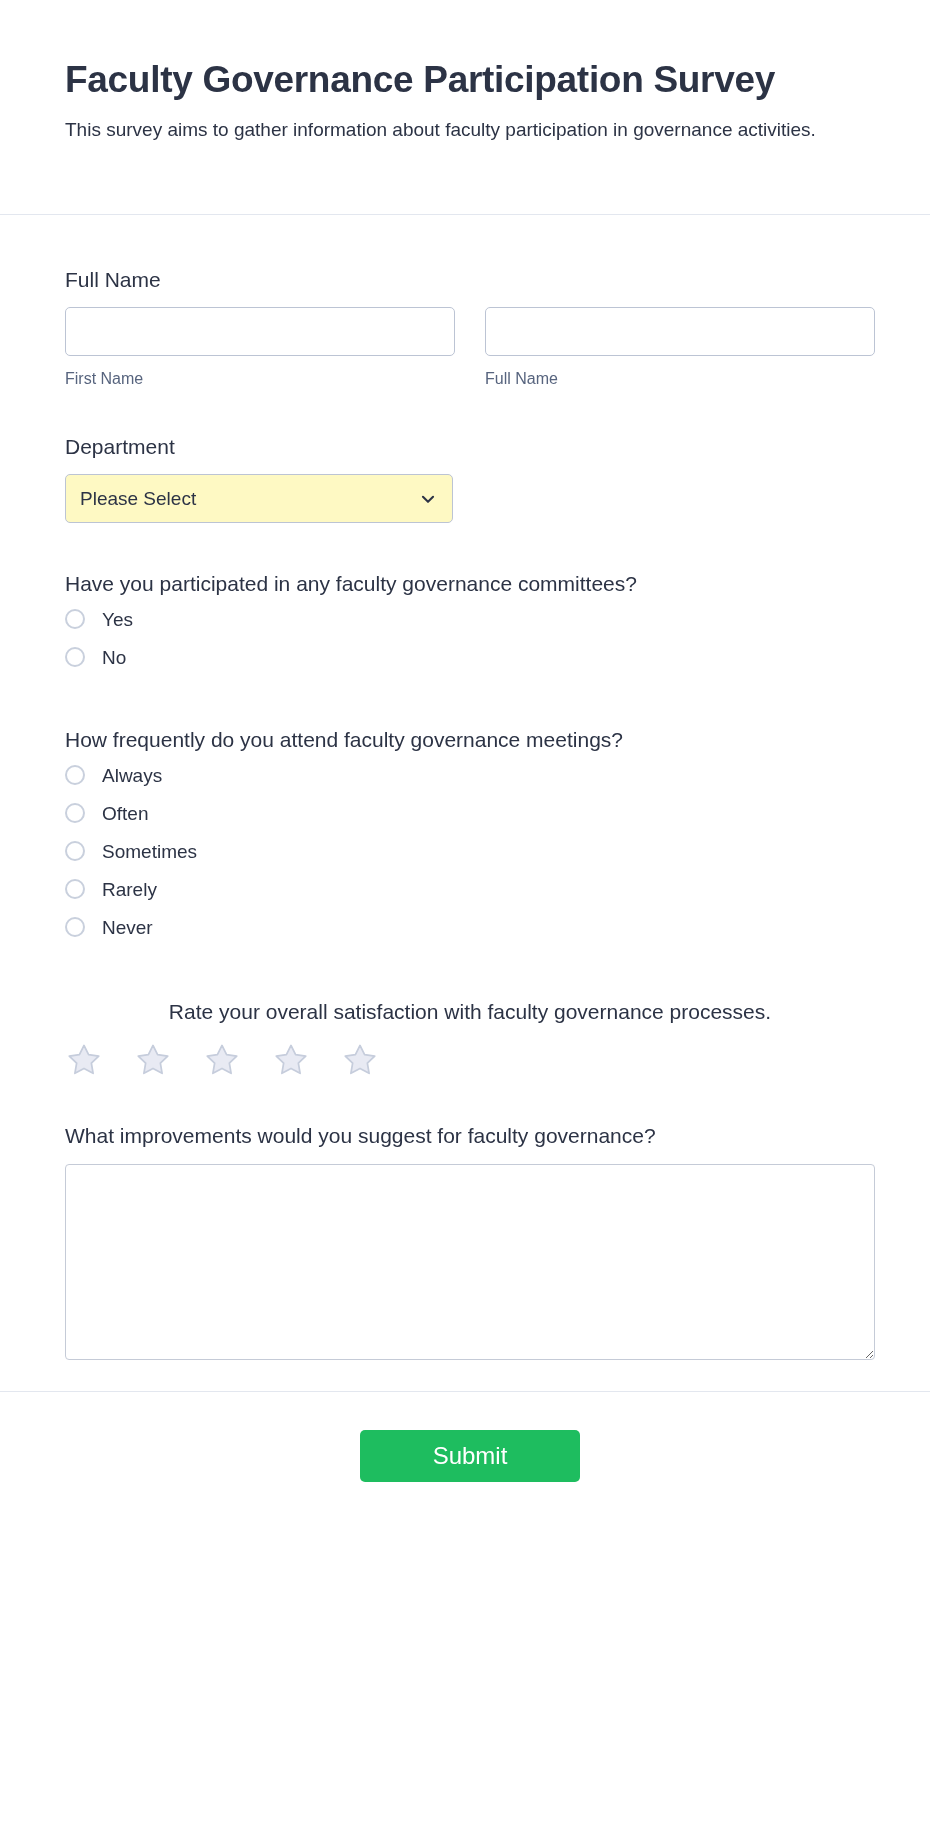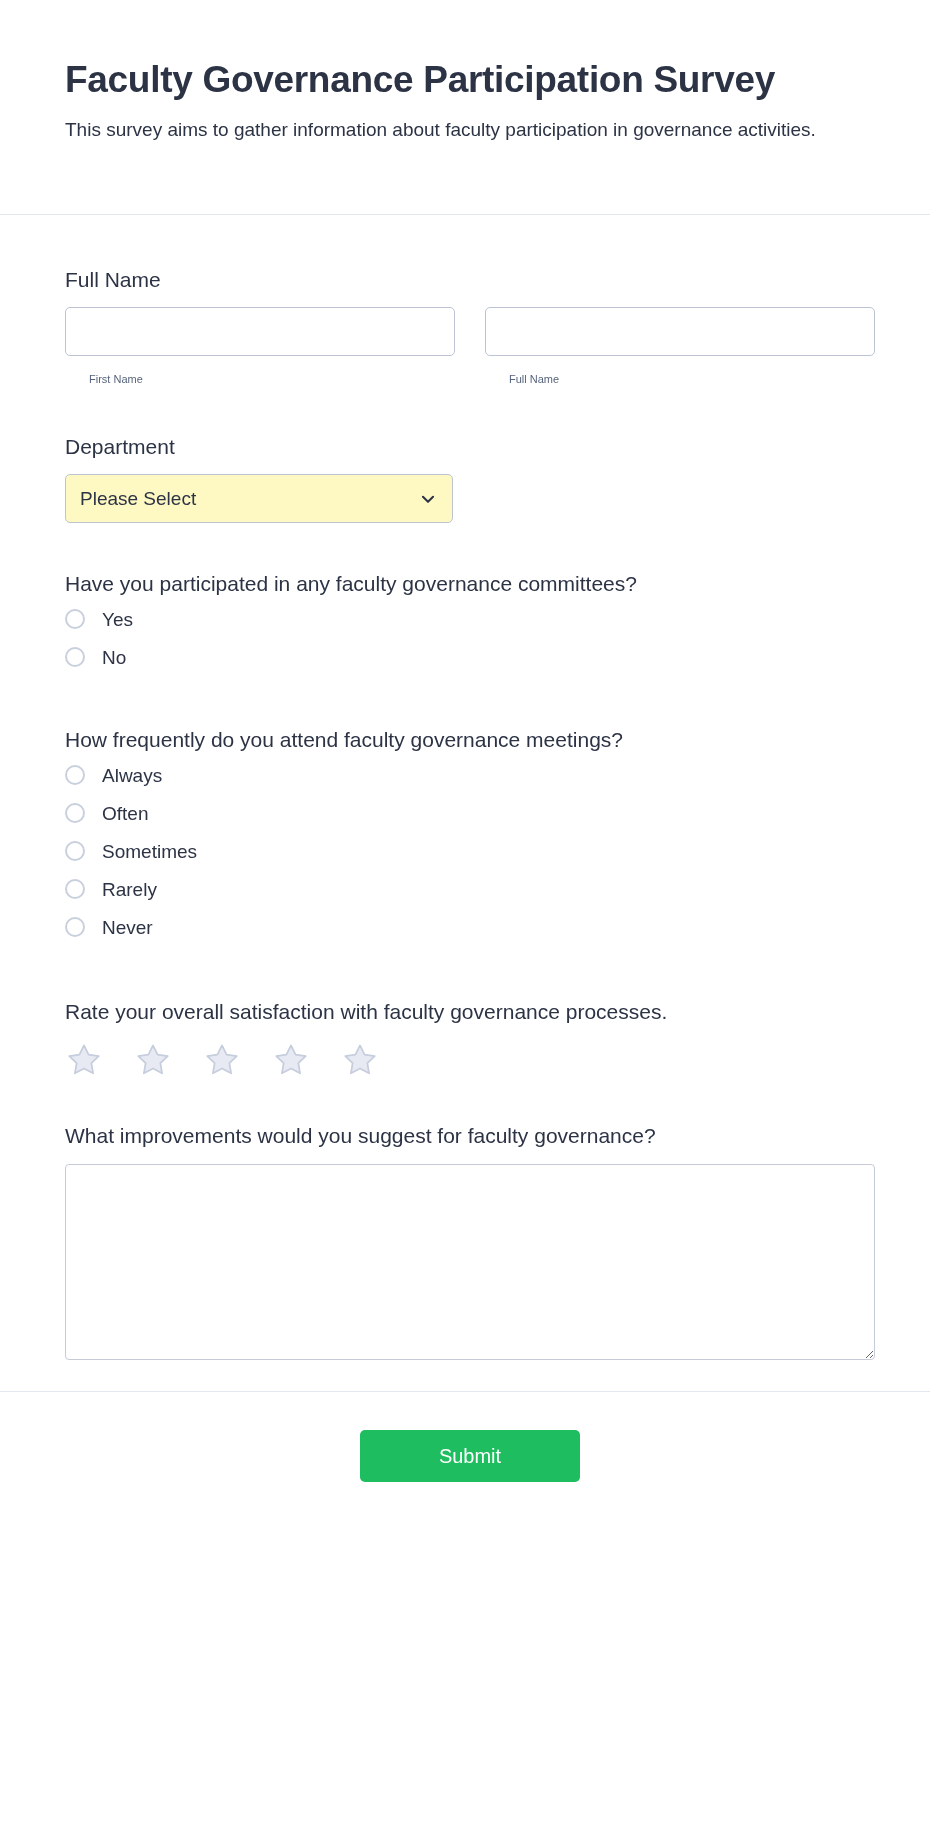--- a/index.html
+++ b/index.html
@@ -21,31 +21,31 @@
   .form-header{padding:58px 55px 68px 65px;border-bottom:1px solid var(--divider);}
   .form-title{font-size:37px;font-weight:700;line-height:44px;letter-spacing:-0.3px;color:var(--text);}
   .form-subtitle{margin-top:12px;font-size:19px;line-height:32px;color:var(--text);max-width:812px;}
   
   .form-body{padding:0 55px 0 65px;}
   .section{margin-top:48px;}
   .s-fullname{margin-top:52px;}
   .s-department{margin-top:46px;}
   .s-ifyes{margin-top:50px;}
   .s-frequency{margin-top:50px;}
-  .s-rate{margin-top:52px;}
+  .s-rate{margin-top:52px;text-align:center;}
   .s-improve{margin-top:44px;}
   .q-label{font-size:21px;font-weight:500;line-height:26px;color:var(--text);}
   
   .name-grid{display:grid;grid-template-columns:1fr 1fr;column-gap:30px;margin-top:14px;}
   .text-input{
     width:100%;height:49px;border:1px solid var(--border);border-radius:5px;
     font-family:"Liberation Sans",sans-serif;font-size:19px;color:var(--text);
     padding:0 14px;outline:none;background:#fff;
   }
-  .sub-label{margin-top:14px;font-size:11px;line-height:18px;color:var(--sublabel);margin-left:24px;}
+  .sub-label{margin-top:14px;font-size:16px;line-height:18px;color:var(--sublabel);}
   
   .select-wrap{position:relative;width:388px;margin-top:14px;}
   .dept-select{
     -webkit-appearance:none;appearance:none;
     width:100%;height:49px;border:1px solid var(--border);border-radius:5px;
     font-family:"Liberation Sans",sans-serif;font-size:19px;color:var(--text);
     padding:0 40px 0 14px;background:#fef9c3;outline:none;
   }
   .chevron{position:absolute;right:16px;top:50%;transform:translateY(-50%);pointer-events:none;display:flex;}
   
@@ -67,21 +67,21 @@
   
   .stars{margin-top:16px;display:flex;align-items:center;}
   .star{width:38px;height:38px;margin-right:31px;cursor:pointer;display:inline-flex;}
   .star svg{width:38px;height:38px;fill:var(--star-fill);stroke:var(--star-stroke);stroke-width:1.1;stroke-linejoin:round;}
   
   .form-footer{margin-top:31px;border-top:1px solid var(--divider);padding:38px 55px 0 65px;}
   .submit-row{width:810px;display:flex;justify-content:center;}
   .submit-btn{
     width:220px;height:52px;border:none;border-radius:5px;cursor:pointer;
     background:var(--submit-green);color:#ffffff;
-    font-family:"Liberation Sans",sans-serif;font-size:20px;font-weight:500;
+    font-family:"Liberation Sans",sans-serif;font-size:24px;font-weight:500;
   }
 </style>
 </head>
 <body>
 
 <div class="form-header">
   <h1 class="form-title">Faculty Governance Participation Survey</h1>
   <div class="form-subtitle">This survey aims to gather information about faculty participation in governance activities.</div>
 </div>
 

